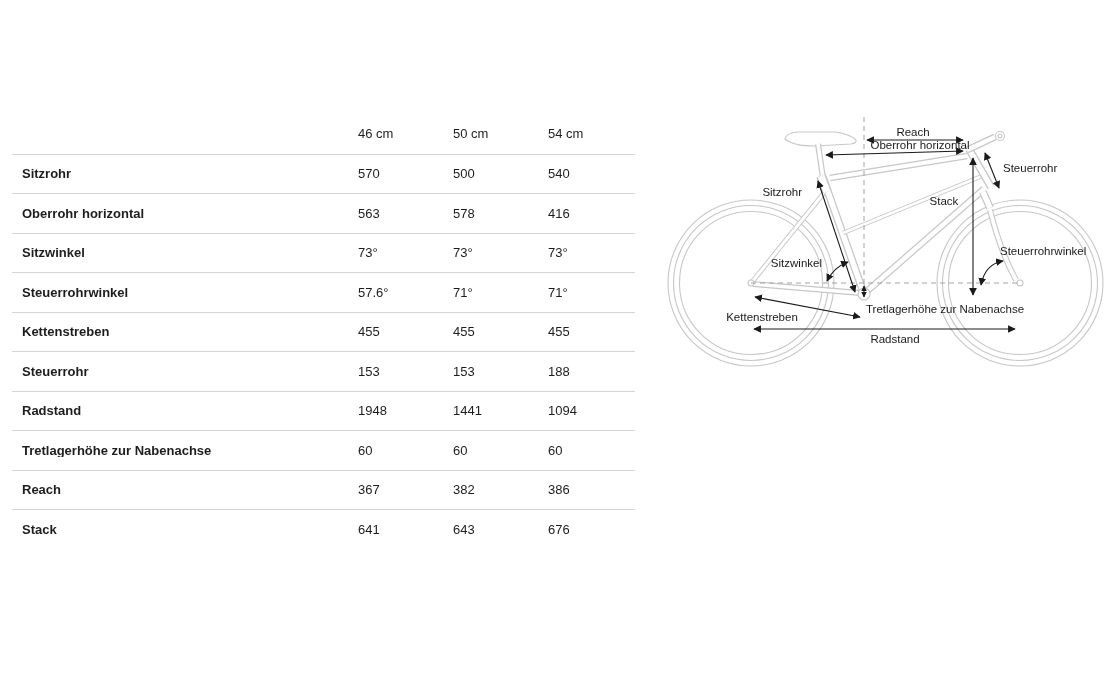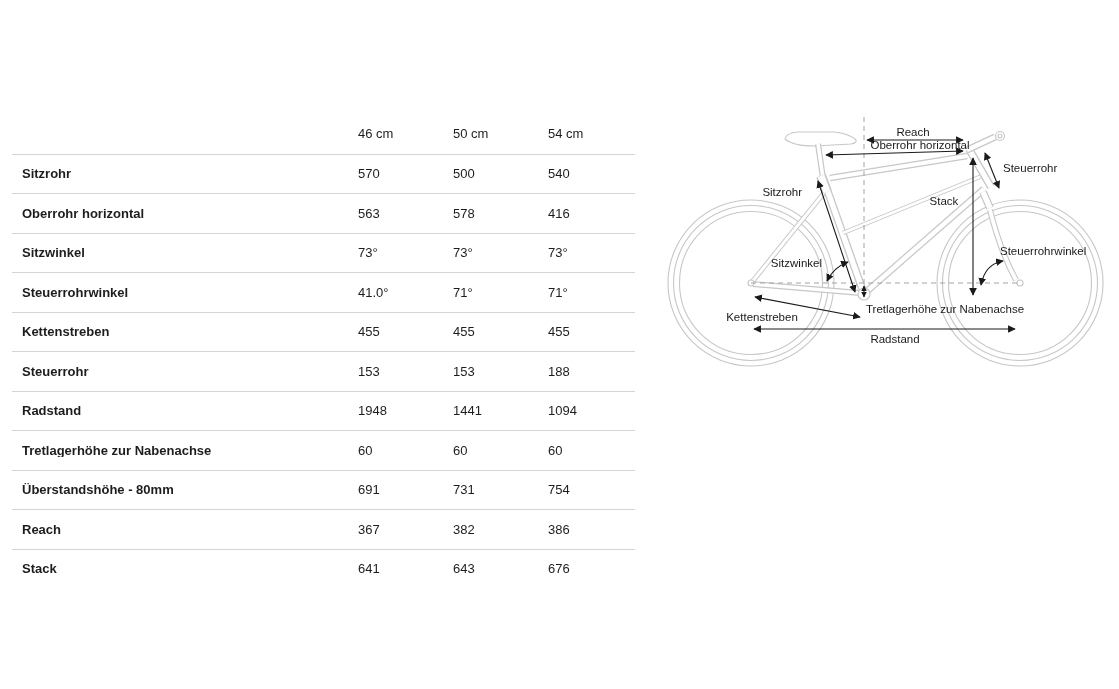--- a/index.html
+++ b/index.html
@@ -56,21 +56,21 @@
 
     <div class="row">
       <div class="cell label geo-label">Sitzwinkel</div>
       <div class="cell val geo-val">73°</div>
       <div class="cell val geo-val">73°</div>
       <div class="cell val geo-val">73°</div>
     </div>
 
     <div class="row">
       <div class="cell label geo-label">Steuerrohrwinkel</div>
-      <div class="cell val geo-val">41.0°</div>
+      <div class="cell val geo-val">57.6°</div>
       <div class="cell val geo-val">71°</div>
       <div class="cell val geo-val">71°</div>
     </div>
 
     <div class="row">
       <div class="cell label geo-label">Kettenstreben</div>
       <div class="cell val geo-val">455</div>
       <div class="cell val geo-val">455</div>
       <div class="cell val geo-val">455</div>
     </div>
@@ -89,26 +89,20 @@
       <div class="cell val geo-val">1094</div>
     </div>
 
     <div class="row">
       <div class="cell label geo-label">Tretlagerhöhe zur Nabenachse</div>
       <div class="cell val geo-val">60</div>
       <div class="cell val geo-val">60</div>
       <div class="cell val geo-val">60</div>
     </div>
 
-    <div class="row">
-      <div class="cell label geo-label">Überstandshöhe - 80mm</div>
-      <div class="cell val geo-val">691</div>
-      <div class="cell val geo-val">731</div>
-      <div class="cell val geo-val">754</div>
-    </div>
 
     <div class="row">
       <div class="cell label geo-label">Reach</div>
       <div class="cell val geo-val">367</div>
       <div class="cell val geo-val">382</div>
       <div class="cell val geo-val">386</div>
     </div>
 
     <div class="row">
       <div class="cell label geo-label">Stack</div>

